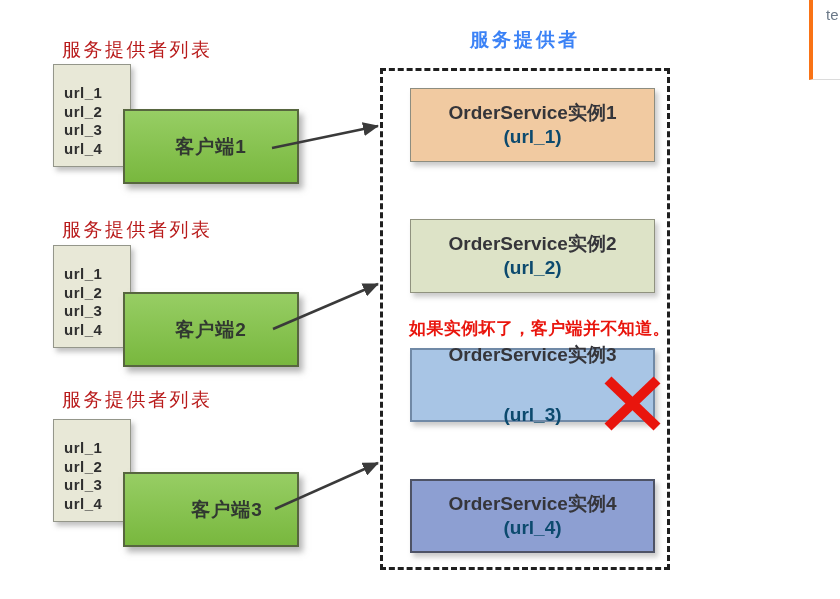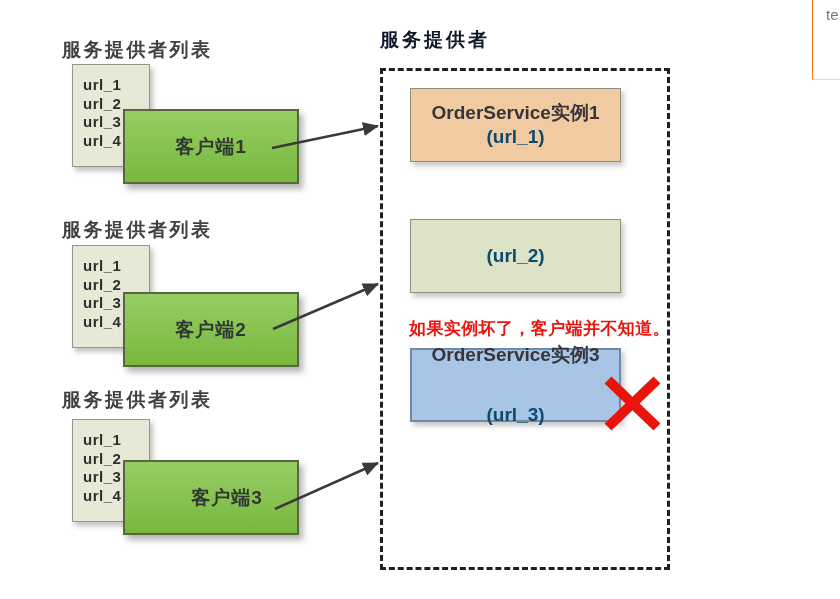--- a/index.html
+++ b/index.html
@@ -10,44 +10,44 @@
     position: relative;
     overflow: hidden;
   }
   .canvas { position: absolute; inset: 0; width: 840px; height: 599px; }
 
   
   .corner-panel {
     position: absolute; top: 0; right: 0;
     width: 27px; height: 79px;
     background: #ffffff;
-    border-left: 1px solid #f97316;
+    border-left: 4px solid #f97316;
     border-bottom: 1px solid #dcdcdc;
     overflow: hidden;
   }
   .corner-text {
     position: absolute; left: 13px; top: 6px;
     font-size: 15px; color: #6a7887; white-space: nowrap;
   }
 
   
   .group { position: absolute; left: 0; top: 0; width: 0; height: 0; }
   .glabel {
     position: absolute; left: 62px;
-    font-size: 19px; font-weight: bold; color: #404040;
+    font-size: 19px; font-weight: normal; color: #b91c1c;
     letter-spacing: 2.5px; white-space: nowrap;
   }
   .urlbox {
-    position: absolute; left: 72px;
+    position: absolute; left: 53px;
     width: 78px; height: 103px;
     box-sizing: border-box;
     background: #e8e8d7;
     border: 1.5px solid #94968a;
     box-shadow: 3px 4px 5px rgba(120,120,120,0.45);
-    padding: 11px 0 0 10px;
+    padding: 19px 0 0 10px;
     z-index: 1;
   }
   .uline {
     font-size: 15px; font-weight: 600; color: #2f2f2f;
     line-height: 18.5px; letter-spacing: 0.5px;
   }
   .client {
     position: absolute; left: 123px;
     width: 176px; height: 75px;
     box-sizing: border-box;
@@ -56,39 +56,40 @@
     border: 2px solid #57663f;
     box-shadow: 4px 5px 6px rgba(110,110,110,0.5);
     display: flex; align-items: center; justify-content: center;
     z-index: 2;
   }
   .client span {
     font-size: 19px; font-weight: bold; color: #313831; letter-spacing: 1px;
   }
   .g1 .glabel { top: 37px; }  .g1 .urlbox { top: 64px; }  .g1 .client { top: 109px; }
   .g2 .glabel { top: 217px; } .g2 .urlbox { top: 245px; } .g2 .client { top: 292px; }
-  .g3 .glabel { top: 387px; } .g3 .urlbox { top: 419px; } .g3 .client { top: 460px; padding-left: 32px; }
+  .g3 .glabel { top: 387px; } .g3 .urlbox { top: 419px; } .g3 .client { top: 472px; padding-left: 32px; }
 
   
   .provider-title {
     position: absolute; left: 380px; top: 27px; width: 290px;
-    font-size: 19px; font-weight: bold; color: #0f172a; letter-spacing: 3px;
+    text-align: center;
+    font-size: 19px; font-weight: bold; color: #3b82f6; letter-spacing: 3px;
   }
   .dashed-box {
     position: absolute; left: 380px; top: 68px;
     width: 290px; height: 502px;
     box-sizing: border-box;
     border: 3px dashed #1f1f1f;
     background: transparent;
   }
 
   
   .instance {
     position: absolute; left: 410px;
-    width: 211px; height: 74px;
+    width: 245px; height: 74px;
     box-sizing: border-box;
     box-shadow: 3px 4px 5px rgba(120,120,120,0.4);
     display: flex; flex-direction: column; align-items: center; justify-content: center;
     z-index: 3;
   }
   .iname { font-size: 19px; font-weight: 600; color: #35353a; line-height: 24px; }
   .iurl  { font-size: 19px; font-weight: 600; color: #0c4a6e; line-height: 24px; }
   .i1 { top: 88px;  background: #f1caa1; border: 1.5px solid #8d8d80; }
   .i2 { top: 219px; background: #dde3c7; border: 1.5px solid #90927f; }
   .i3 { top: 348px; background: #a8c5e5; border: 2px solid #7089a6; }
@@ -159,25 +160,30 @@
   </div>
 
   <div class="provider-title">服务提供者</div>
   <div class="dashed-box"></div>
 
   <div class="instance i1" style="background-color: rgb(241, 202, 161);">
     <div class="iname">OrderService实例1</div>
     <div class="iurl">(url_1)</div>
   </div>
   <div class="instance i2" style="background-color: rgb(221, 227, 199);">
+    <div class="iname">OrderService实例2</div>
     <div class="iurl">(url_2)</div>
   </div>
   <div class="instance i3" style="background-color: rgb(168, 197, 229); gap: 36px;">
     <div class="iname">OrderService实例3</div>
     <div class="iurl">(url_3)</div>
+  </div>
+  <div class="instance i4" style="background-color: rgb(141, 159, 210);">
+    <div class="iname">OrderService实例4</div>
+    <div class="iurl">(url_4)</div>
   </div>
 
   <div class="warning" style="color: rgb(233, 21, 13);">如果实例坏了，客户端并不知道。</div>
 
   <svg class="overlay" width="840" height="599" viewBox="0 0 840 599">
     <defs>
       <marker id="ah" viewBox="0 0 16 14" refX="15" refY="7" markerWidth="16" markerHeight="14" orient="auto" markerUnits="userSpaceOnUse">
         <path d="M0,0 L16,7 L0,14 Z" fill="#3a3a3a"></path>
       </marker>
     </defs>

